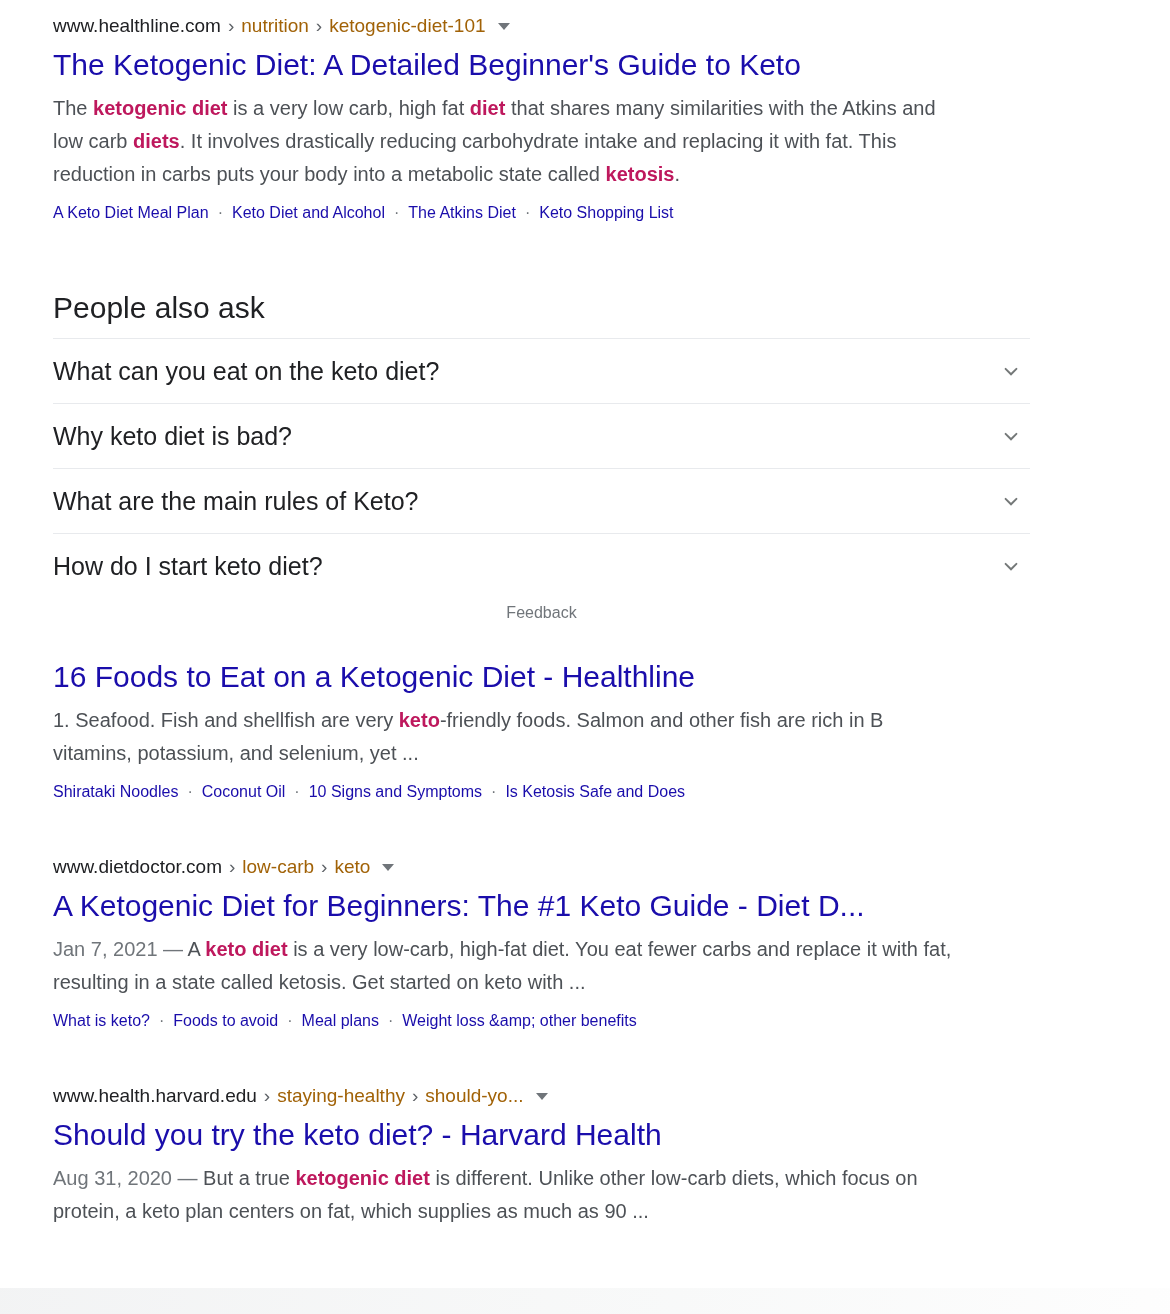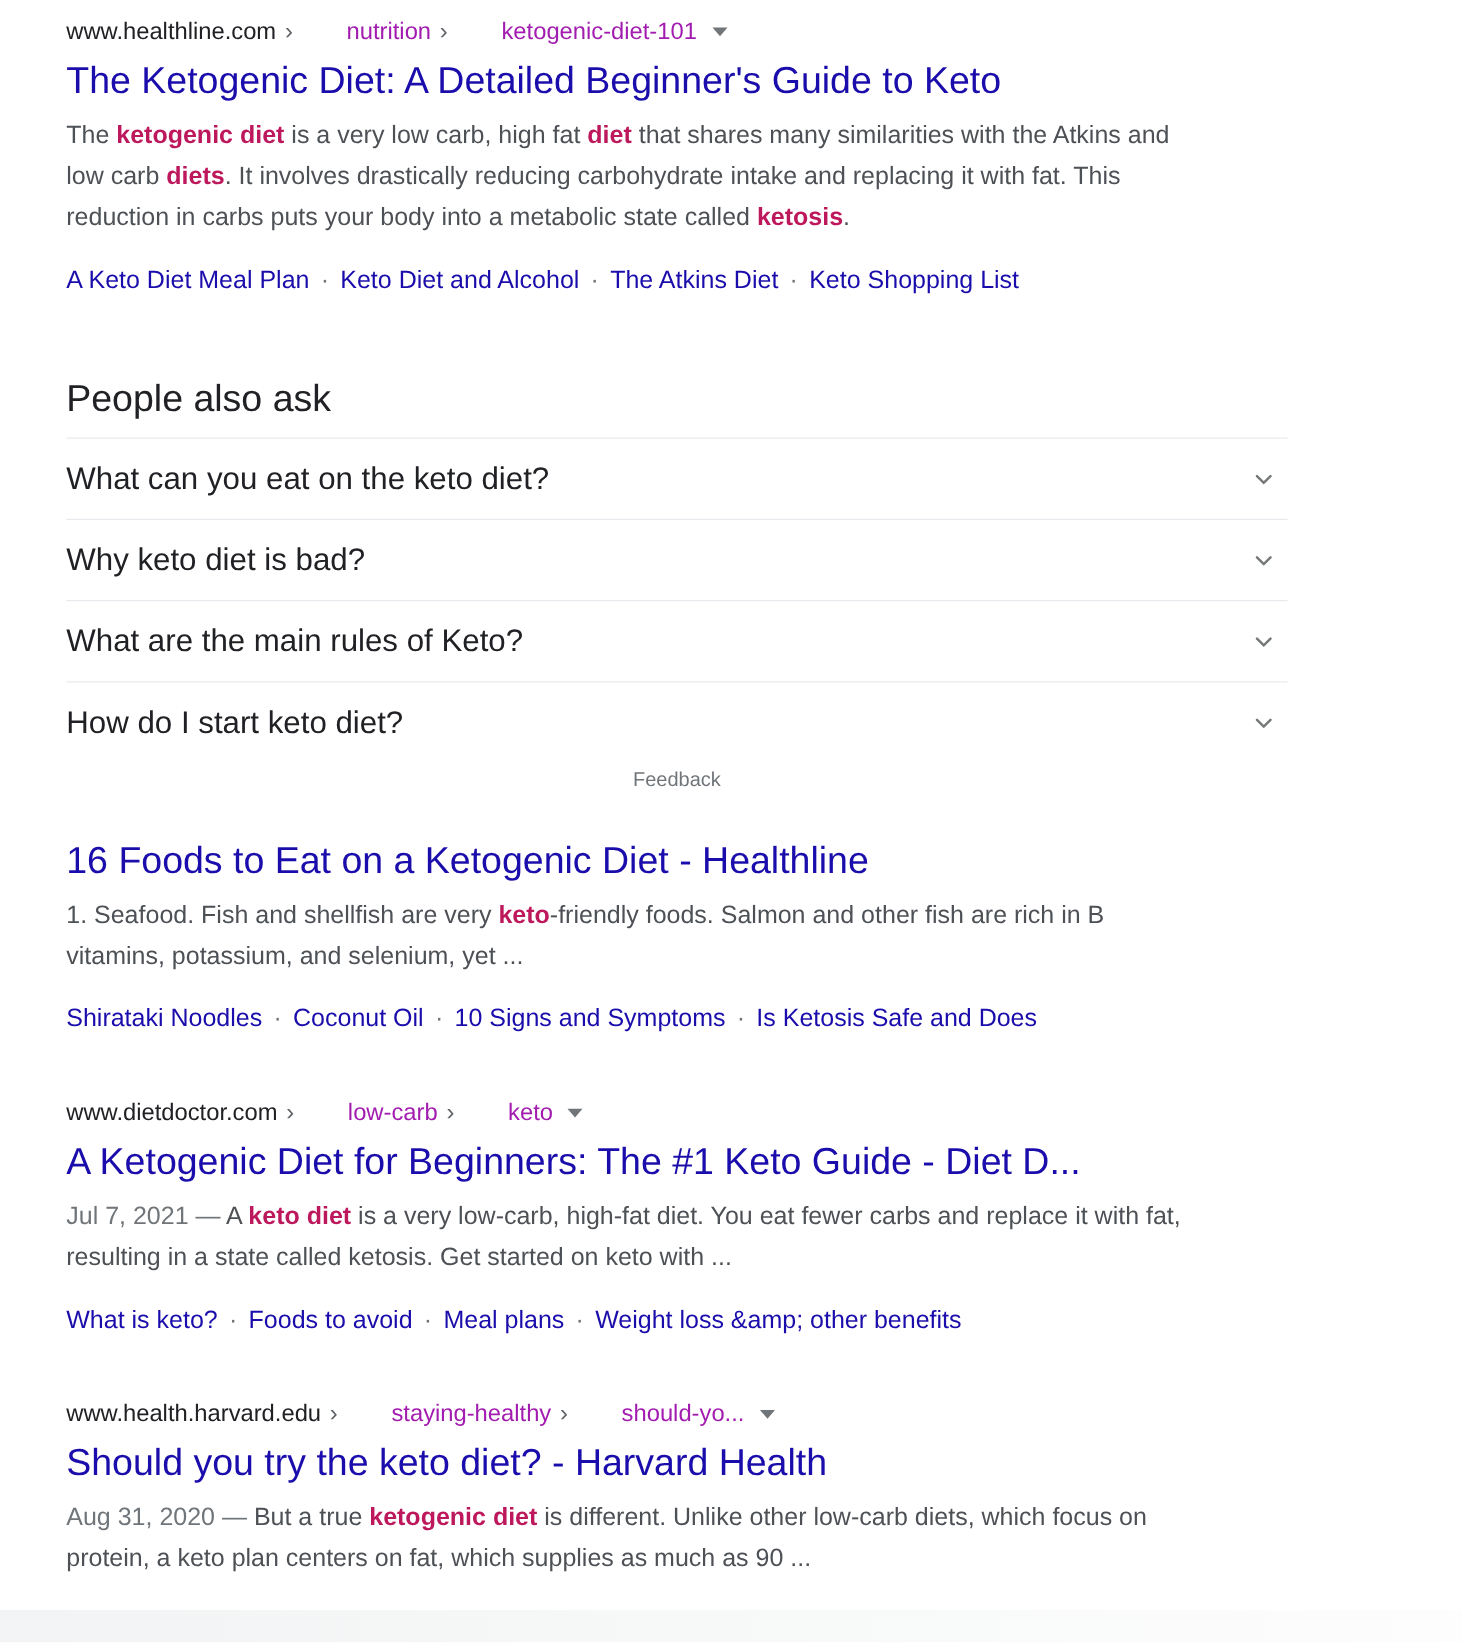--- a/index.html
+++ b/index.html
@@ -21,21 +21,21 @@
   
   .result { margin: 0 0 50px 0; }
   .breadcrumb {
     font-size: 19px; line-height: 24px;
     color: #202124;
     cursor: pointer;
     white-space: nowrap;
   }
   .crumb-domain { color: #202124; }
   .crumb-sep { color: #5f6368; margin: 0 7px; }
-  .crumb-path { color: #a21caf; margin-left: 36px; }
+  .crumb-path { color: #a16207; }
   .crumb-arrow {
     display: inline-block;
     width: 0; height: 0;
     border-left: 6px solid transparent;
     border-right: 6px solid transparent;
     border-top: 7px solid #70757a;
     margin-left: 12px;
     vertical-align: 2px;
     cursor: pointer;
   }
@@ -50,22 +50,22 @@
   }
   .snippet {
     margin-top: 8px;
     max-width: 905px;
     font-size: 20px; line-height: 33px;
     color: #4d5156;
   }
   .snippet b { font-weight: 700; color: #be185d; }
   .snippet-date { color: #70757a; }
   .sitelinks {
-    margin-top: 20px;
-    font-size: 20px; line-height: 27px;
+    margin-top: 8px;
+    font-size: 16px; line-height: 27px;
     color: #1a0dab;
     white-space: nowrap;
   }
   .sitelinks a { color: #1a0dab; text-decoration: none; cursor: pointer; }
   .sitelink-sep { color: #70757a; margin: 0 9px; }
 
   
   .paa { margin: 62px 0 36px 0; width: 977px; }
   .paa-heading {
     margin: 0 0 10px 0;
@@ -182,21 +182,21 @@
     <h3 class="title">16 Foods to Eat on a Ketogenic Diet - Healthline</h3>
     <div class="snippet">1. Seafood. Fish and shellfish are very <b>keto</b>-friendly foods. Salmon and other fish are rich in B vitamins, potassium, and selenium, yet ...</div>
     <div class="sitelinks"><a>Shirataki Noodles</a><span class="sitelink-sep">·</span><a>Coconut Oil</a><span class="sitelink-sep">·</span><a>10 Signs and Symptoms</a><span class="sitelink-sep">·</span><a>Is Ketosis Safe and Does</a></div>
   </div>
 
   <div class="result">
     <div class="breadcrumb">
       <span class="crumb-domain">www.dietdoctor.com</span><span class="crumb-sep">›</span><span class="crumb-path">low-carb</span><span class="crumb-sep">›</span><span class="crumb-path">keto</span><span class="crumb-arrow"></span>
     </div>
     <h3 class="title">A Ketogenic Diet for Beginners: The #1 Keto Guide - Diet D...</h3>
-    <div class="snippet"><span class="snippet-date">Jul 7, 2021 — </span>A <b>keto diet</b> is a very low-carb, high-fat diet. You eat fewer carbs and replace it with fat, resulting in a state called ketosis. Get started on keto with ...</div>
+    <div class="snippet"><span class="snippet-date">Jan 7, 2021 — </span>A <b>keto diet</b> is a very low-carb, high-fat diet. You eat fewer carbs and replace it with fat, resulting in a state called ketosis. Get started on keto with ...</div>
     <div class="sitelinks"><a>What is keto?</a><span class="sitelink-sep">·</span><a>Foods to avoid</a><span class="sitelink-sep">·</span><a>Meal plans</a><span class="sitelink-sep">·</span><a>Weight loss &amp;amp; other benefits</a></div>
   </div>
 
   <div class="result">
     <div class="breadcrumb">
       <span class="crumb-domain">www.health.harvard.edu</span><span class="crumb-sep">›</span><span class="crumb-path">staying-healthy</span><span class="crumb-sep">›</span><span class="crumb-path">should-yo...</span><span class="crumb-arrow"></span>
     </div>
     <h3 class="title">Should you try the keto diet? - Harvard Health</h3>
     <div class="snippet"><span class="snippet-date">Aug 31, 2020 — </span>But a true <b>ketogenic diet</b> is different. Unlike other low-carb diets, which focus on protein, a keto plan centers on fat, which supplies as much as 90 ...</div>
 

